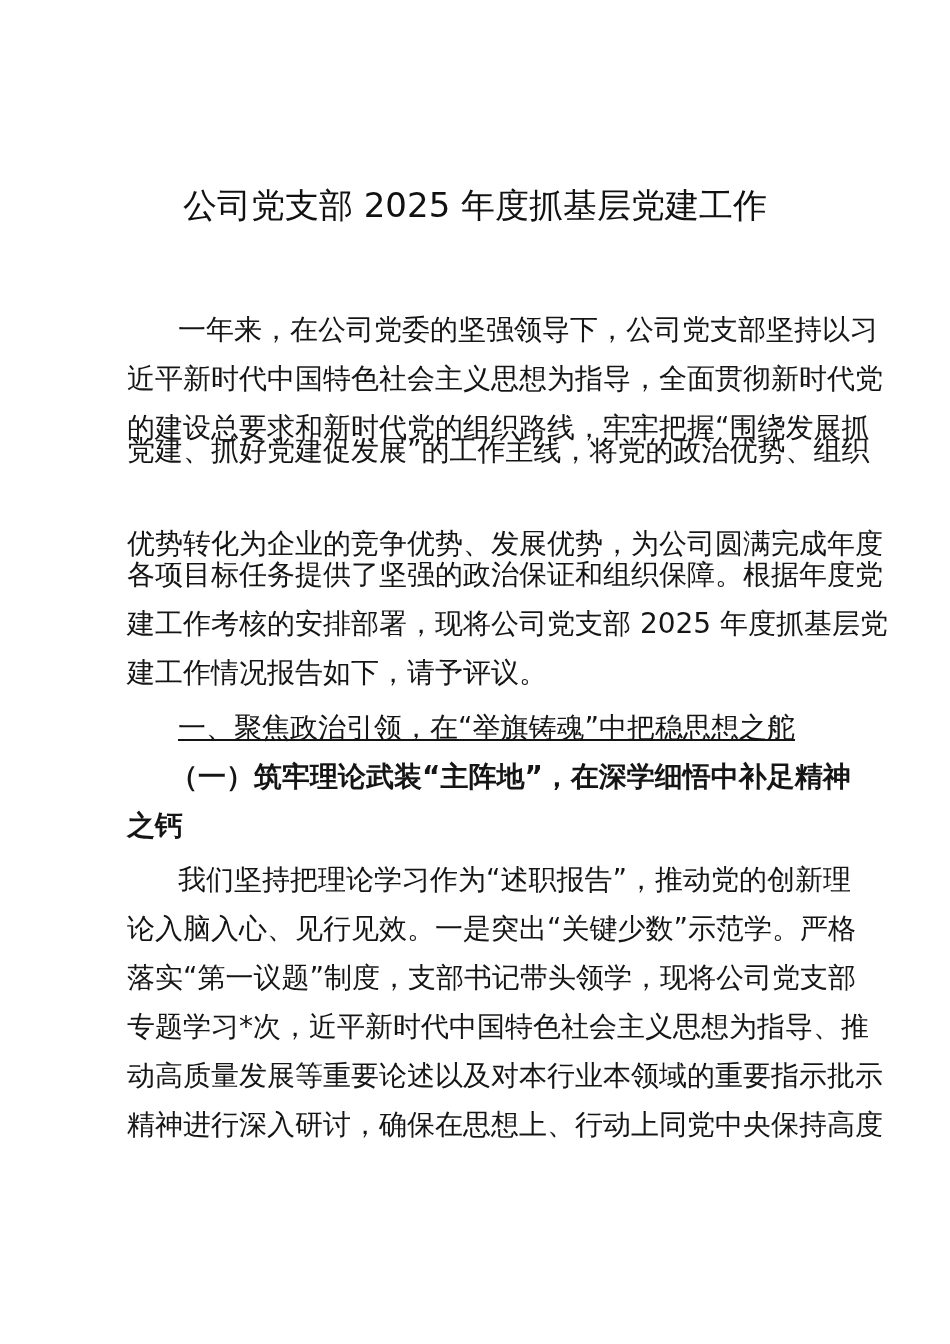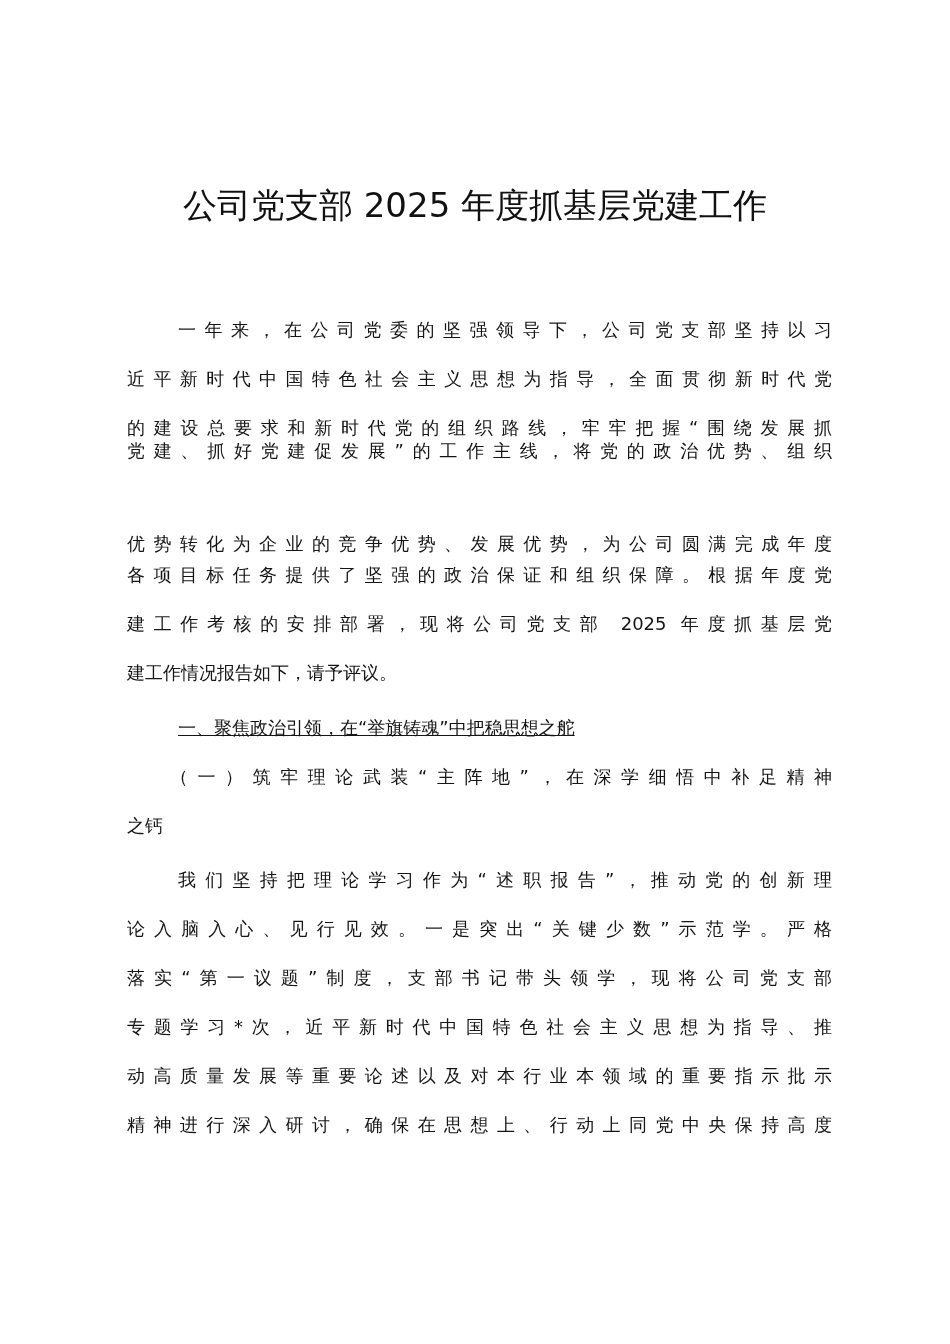--- a/index.html
+++ b/index.html
@@ -31,32 +31,32 @@
       color: #111;
       letter-spacing: 0px;
       margin-left: 46px;
     }
     .title.l1 { top: 180px; }
     .title.l2 { top: 230px; }
     .line {
       position: absolute;
       left: 127px;
       width: 705px;
-      font-size: 18px;
+      font-size: 28px;
       line-height: 49px;
       height: 49px;
       white-space: nowrap;
       text-align: justify;
       text-align-last: justify;
       color: #151515;
     }
     .line.indent { left: 178px; width: 654px; }
     .line.last { text-align-last: left; }
     .line.heading1 { left: 178px; width: auto; text-align-last: left; text-decoration: underline; }
-    .line.bold { font-weight: normal; }
+    .line.bold { font-weight: bold; }
     .line.bold.indent { left: 170px; width: 662px; }
   </style>
 </head>
 <body>
 
 <div class="page">
 
   <div class="title l1">公司党支部 2025 年度抓基层党建工作</div>
 
   <div>

